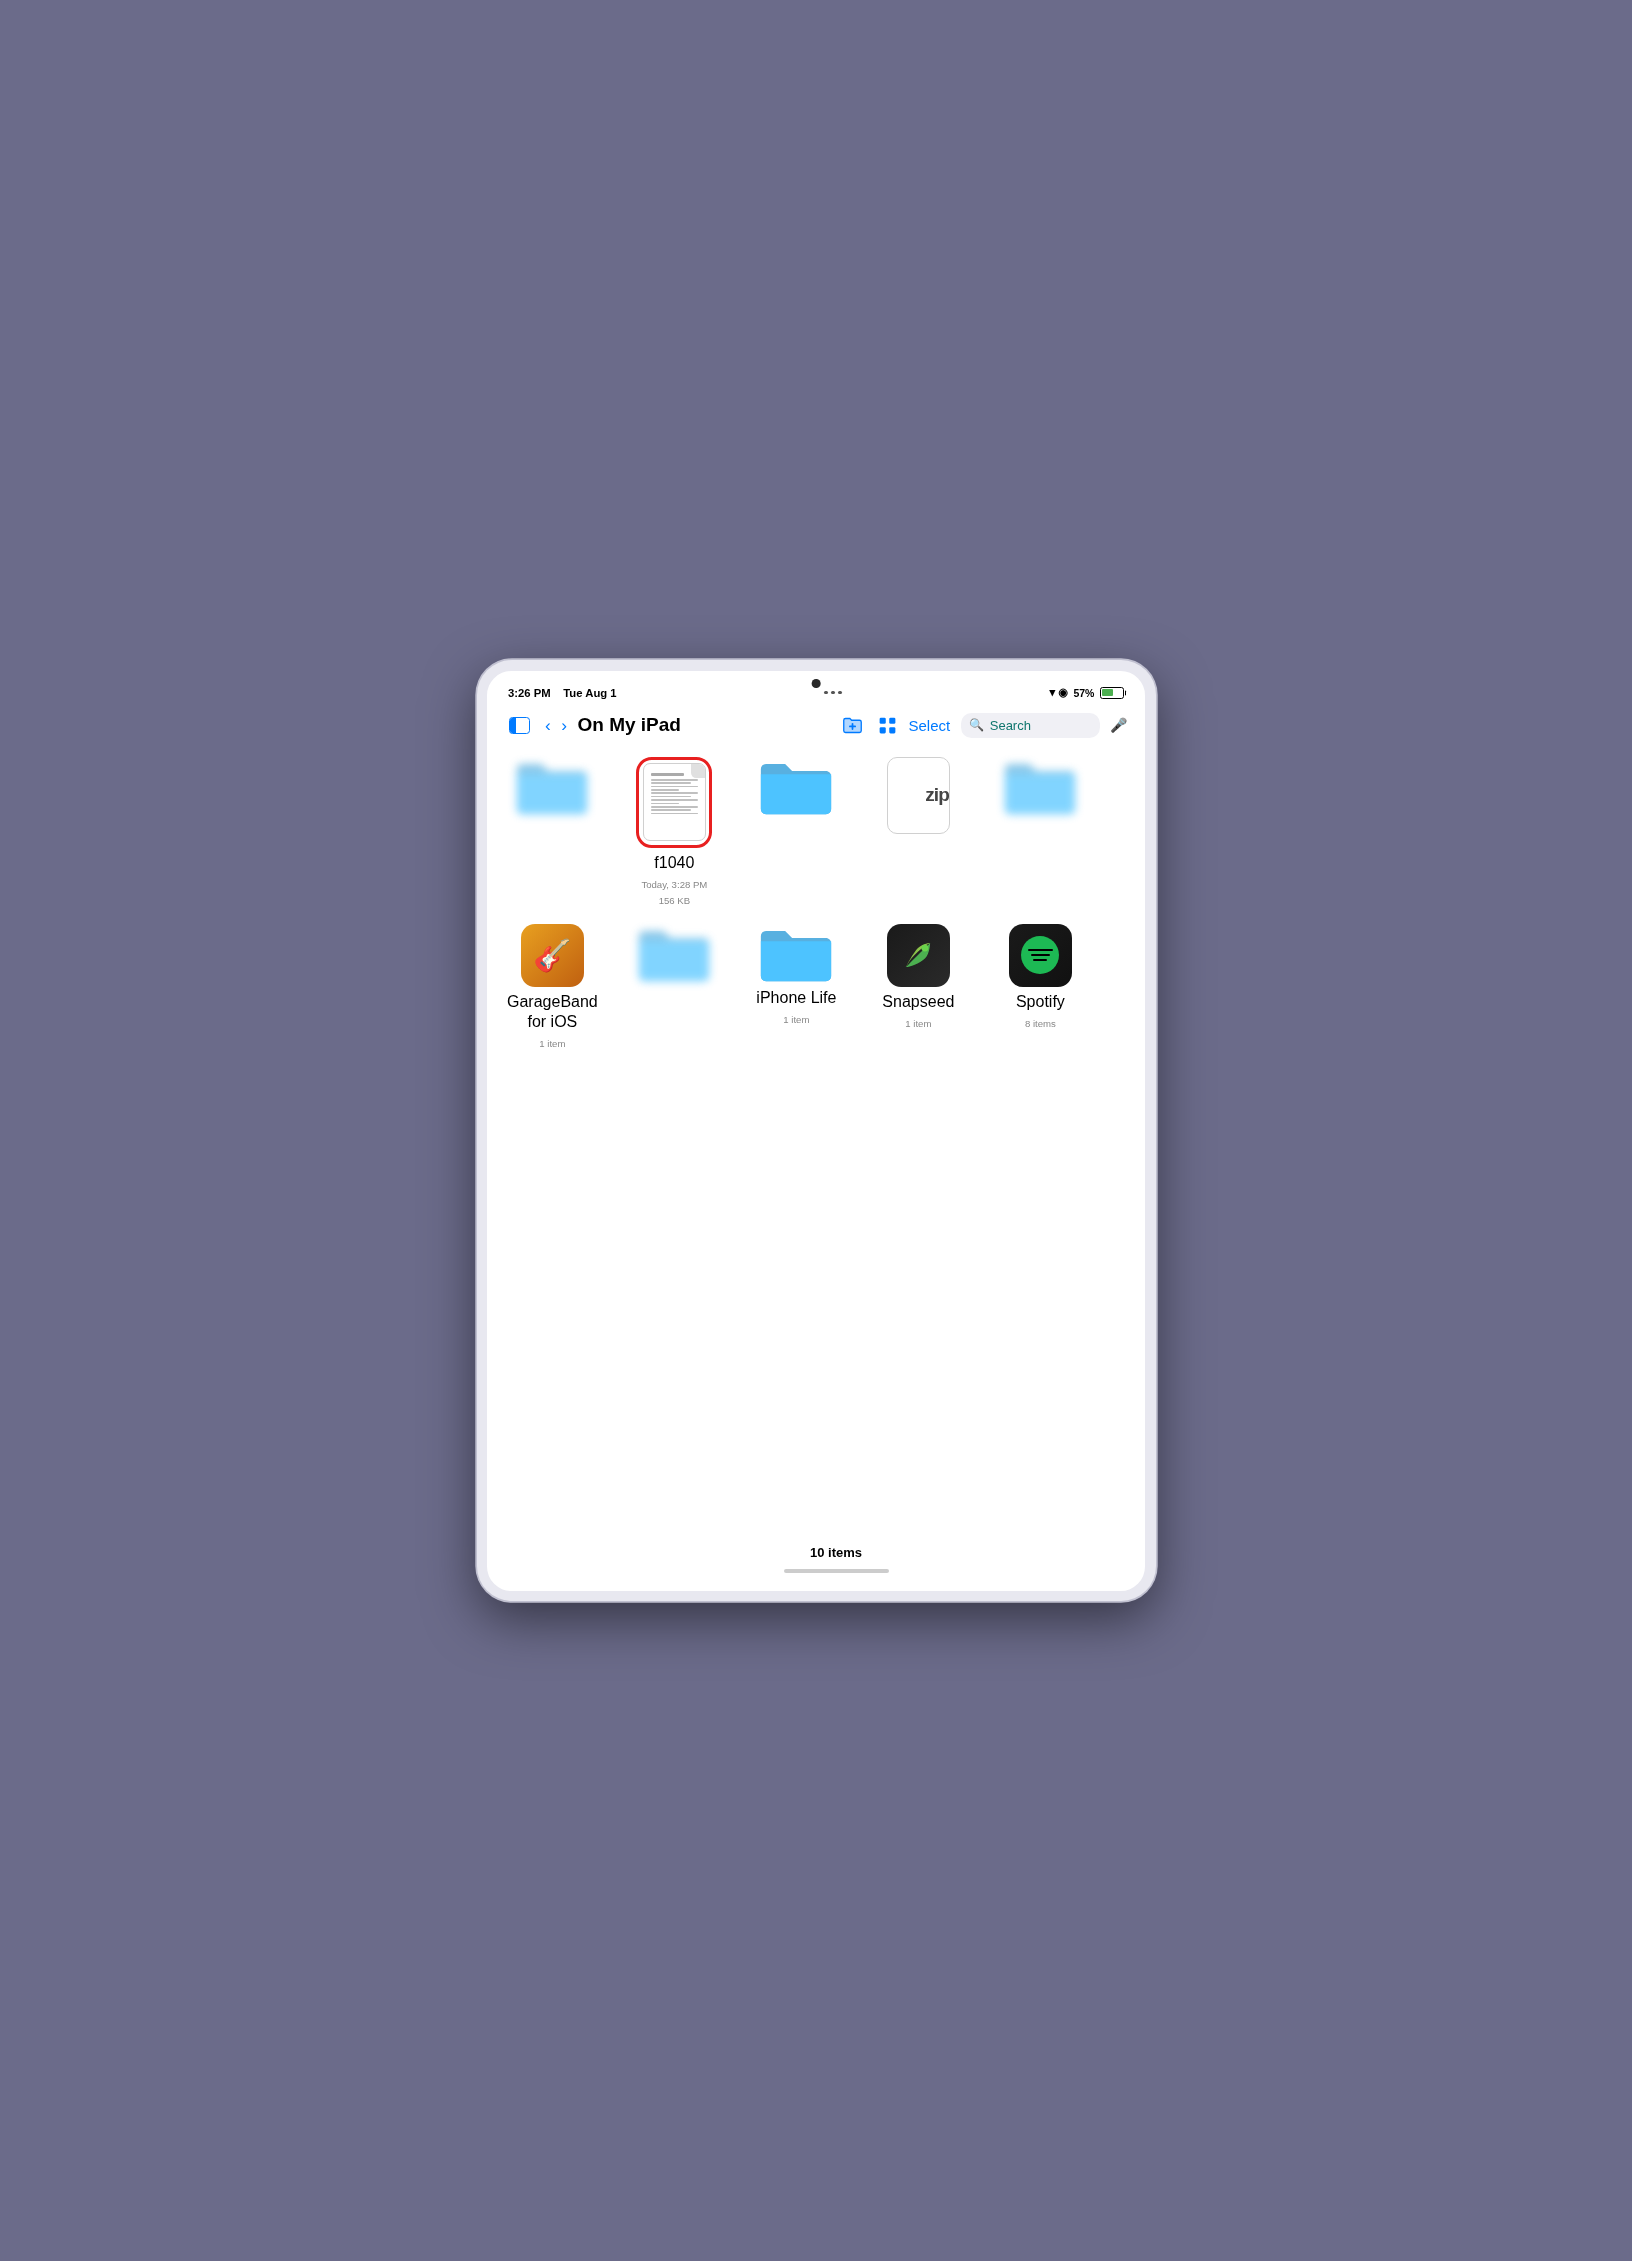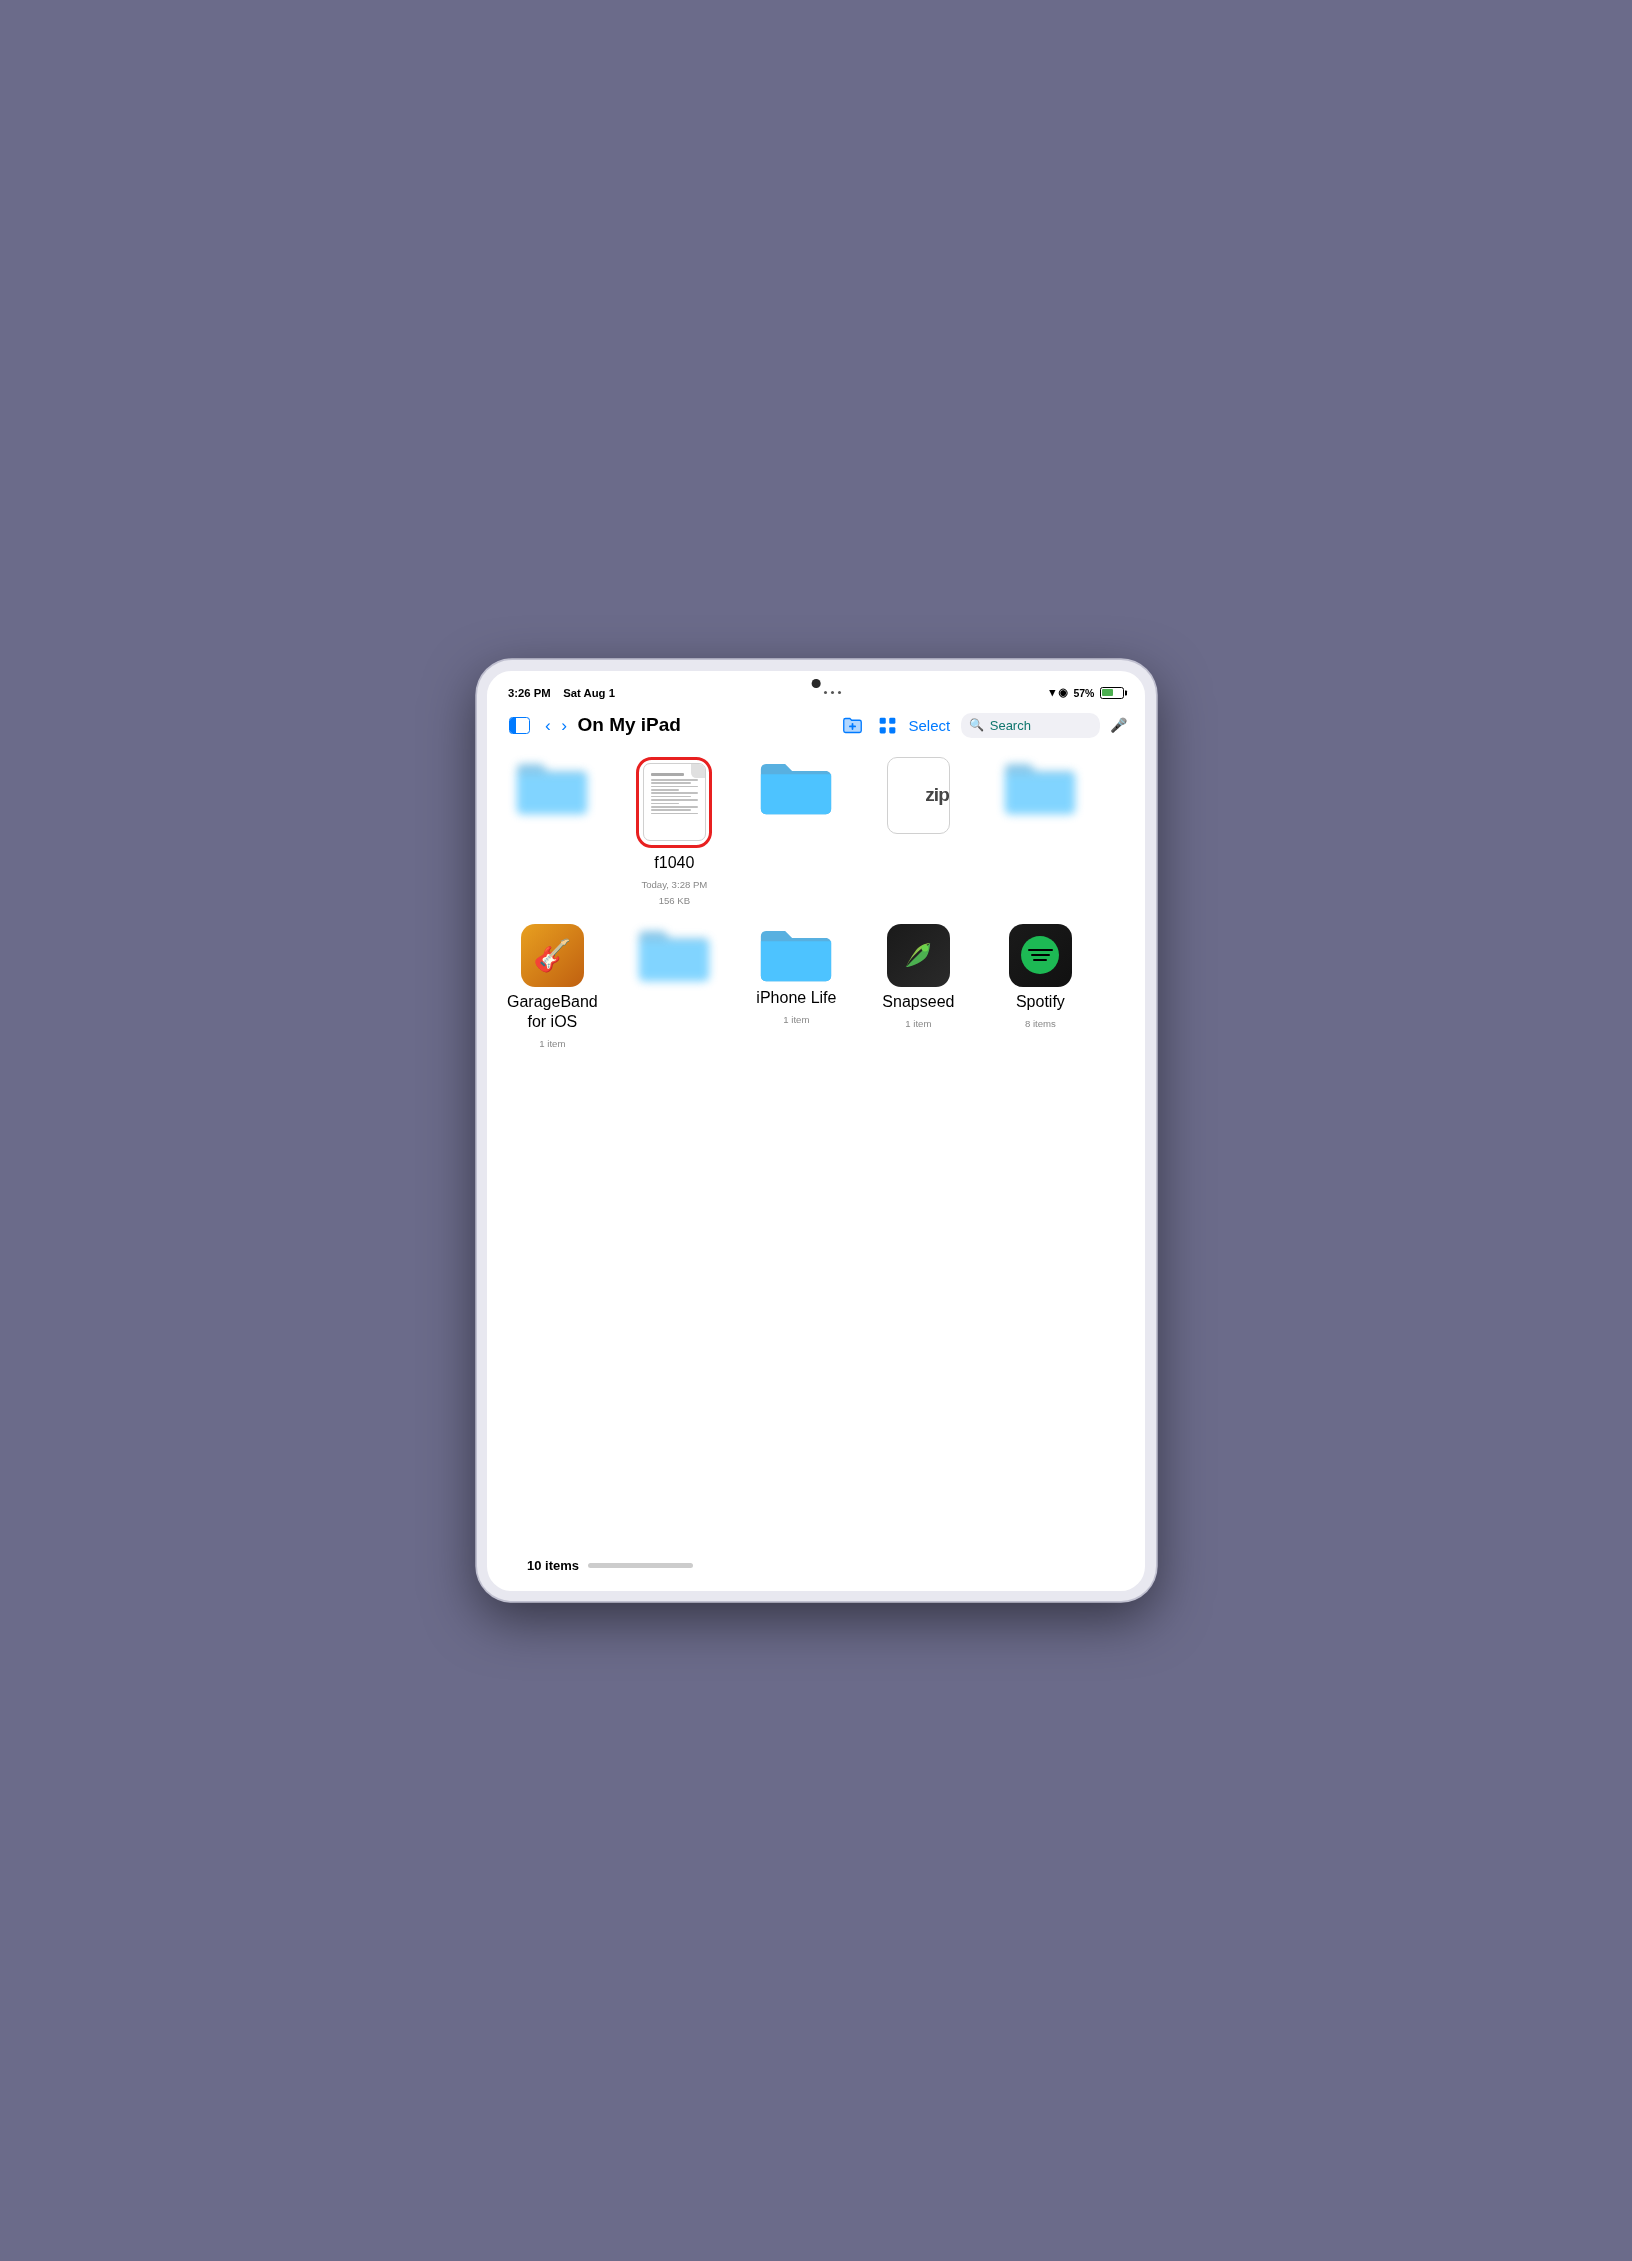--- a/index.html
+++ b/index.html
@@ -415,20 +415,21 @@
     .spotify-bar {
       background: black;
       border-radius: 1.7px;
       height: 2.2px;
     }
 
     
     .footer {
       padding: 10.5px 0 17.4px;
       display: flex;
+      flex-direction: column;
       align-items: center;
       gap: 8.7px;
       flex-shrink: 0;
       margin-left: 40px;
     }
 
     .items-count {
       font-size: 13px;
       font-weight: 700;
       color: #000;
@@ -446,21 +447,21 @@
 <body>
 
 <div class="ipad-frame">
   <div class="ipad-screen">
     <div class="camera-notch"></div>
 
     <div class="status-bar">
       <div class="status-left">
         <span>3:26 PM</span>
         &nbsp;&nbsp;
-        <span>Sat Aug 1</span>
+        <span>Tue Aug 1</span>
       </div>
       <div class="status-center">
         <div class="status-dot"></div>
         <div class="status-dot"></div>
         <div class="status-dot"></div>
       </div>
       <div class="status-right">
         <span class="wifi-icon">▾ ◉</span>
         <span>57%</span>
         <div class="battery">

